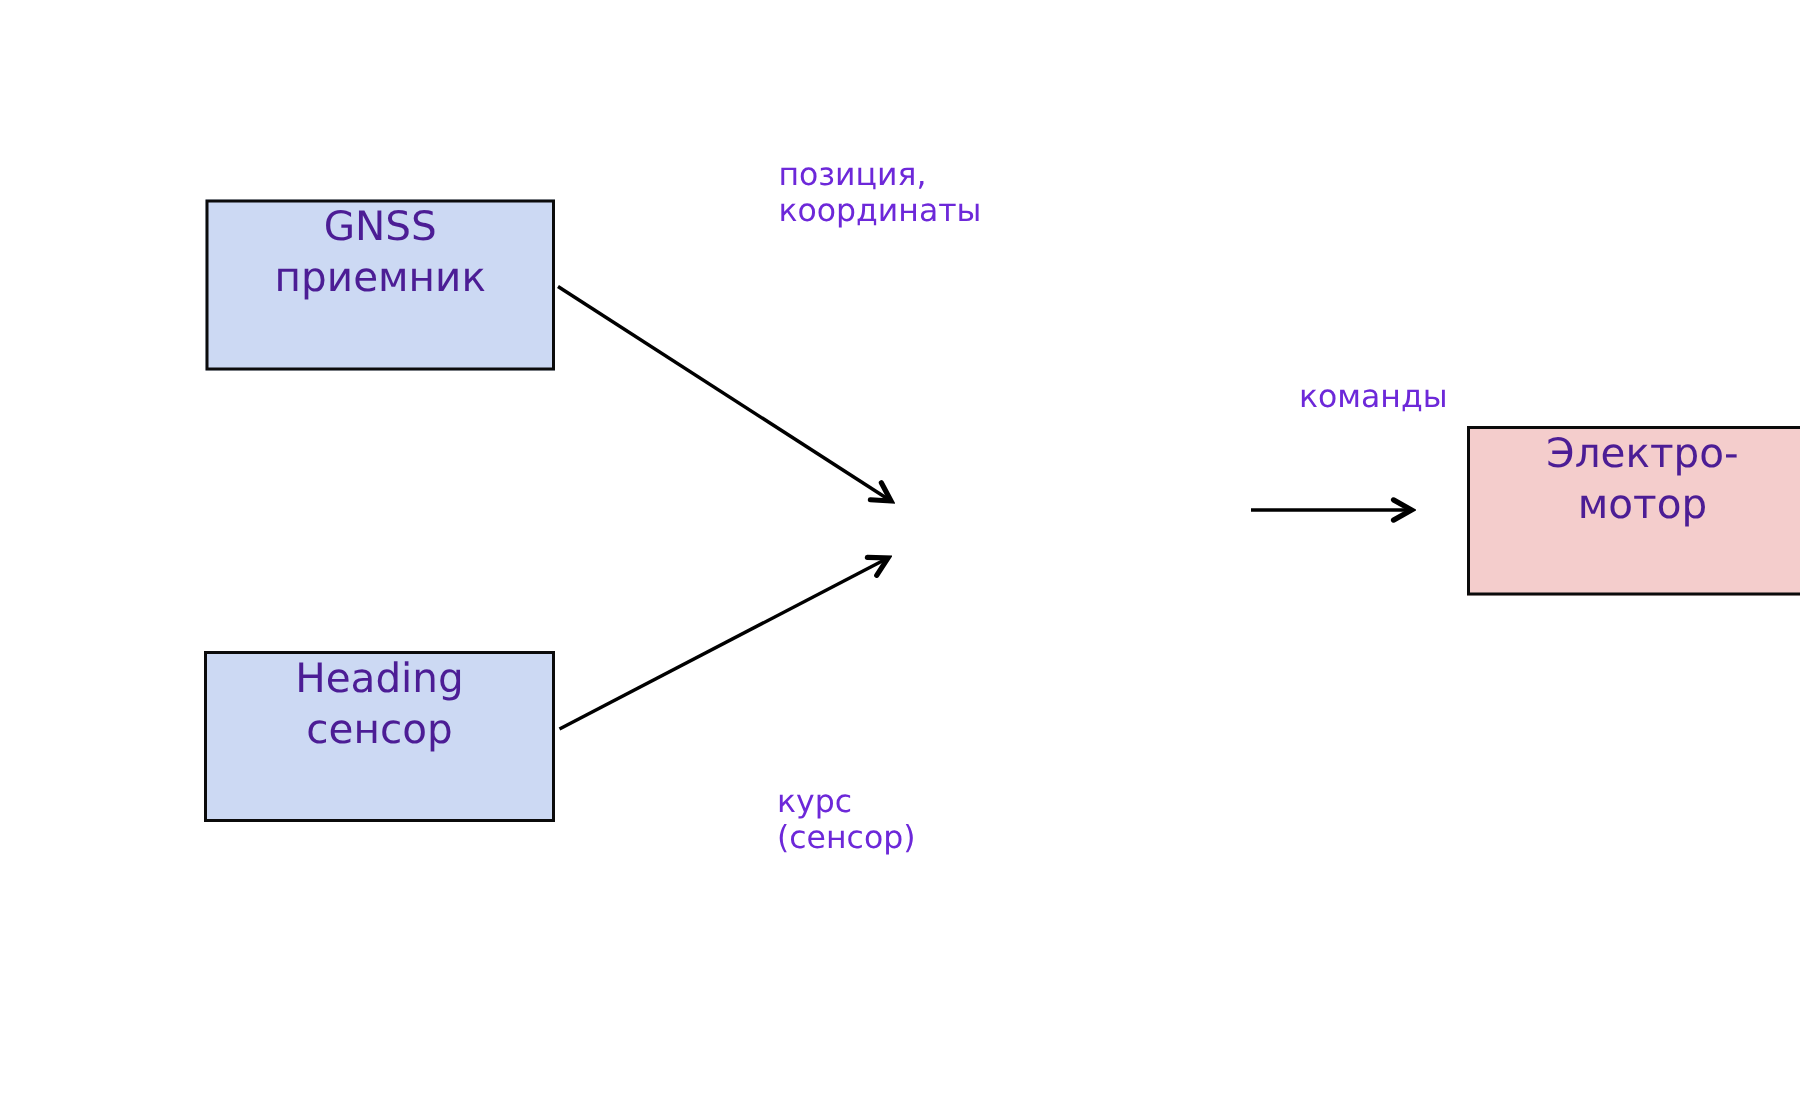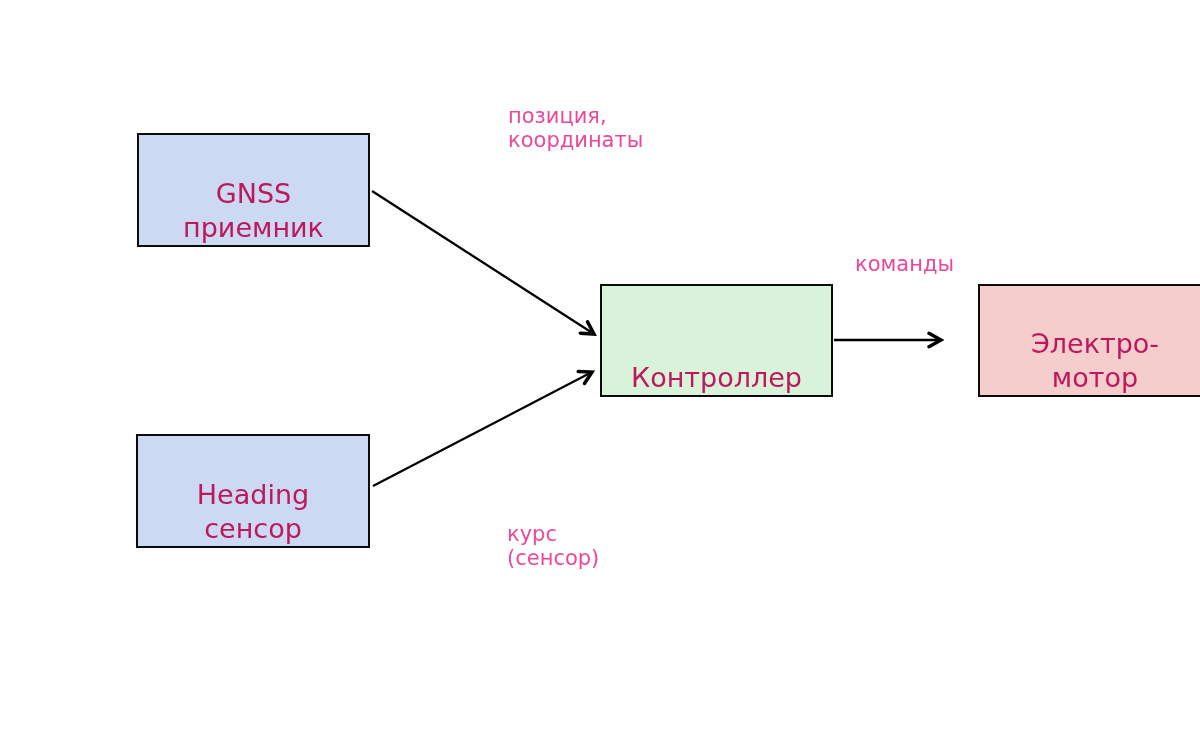--- a/index.html
+++ b/index.html
@@ -24,38 +24,39 @@
   }
   .edges line {
     stroke: #000000;
     stroke-width: 2.3;
   }
   .node {
     position: absolute;
     box-sizing: border-box;
     border: 2.5px solid #0b0b0b;
     display: flex;
-    align-items: flex-end;
+    align-items: flex-start;
     justify-content: center;
     text-align: center;
     font-size: 27px;
     line-height: 34px;
     white-space: pre-line;
-    color: #be185d;
+    color: #4c1d95;
   }
   .node-gnss       { left: 137px; top: 133px; width: 233px; height: 114px; background: #ccd9f3; }
   .node-heading    { left: 136px; top: 434px; width: 234px; height: 114px; background: #ccd9f3; }
   .node-controller { left: 600px; top: 284px; width: 233px; height: 113px; background: #d8f3da; }
   .node-motor      { left: 978px; top: 284px; width: 234px; height: 113px; background: #f4cdcc; }
   .edge-label {
     position: absolute;
     font-size: 21px;
     line-height: 24px;
     white-space: pre-line;
-    color: #ec4899;
+    color: #6d28d9;
+    margin-left: 11px;
   }
   .label-position { left: 508px; top: 104px; }
   .label-commands { left: 855px; top: 252px; }
   .label-course   { left: 507px; top: 522px; }
 </style>
 </head>
 <body>
 
 <div class="canvas">
 
@@ -73,23 +74,20 @@
   <div class="node node-gnss">
     <span>GNSS
 приемник</span>
   </div>
 
   <div class="node node-heading">
     <span>Heading
 сенсор</span>
   </div>
 
-  <div class="node node-controller">
-    <span>Контроллер</span>
-  </div>
 
   <div class="node node-motor">
     <span>Электро-
 мотор</span>
   </div>
 
   <div class="edge-label label-position">позиция,
 координаты</div>
 
   <div class="edge-label label-commands">команды</div>

